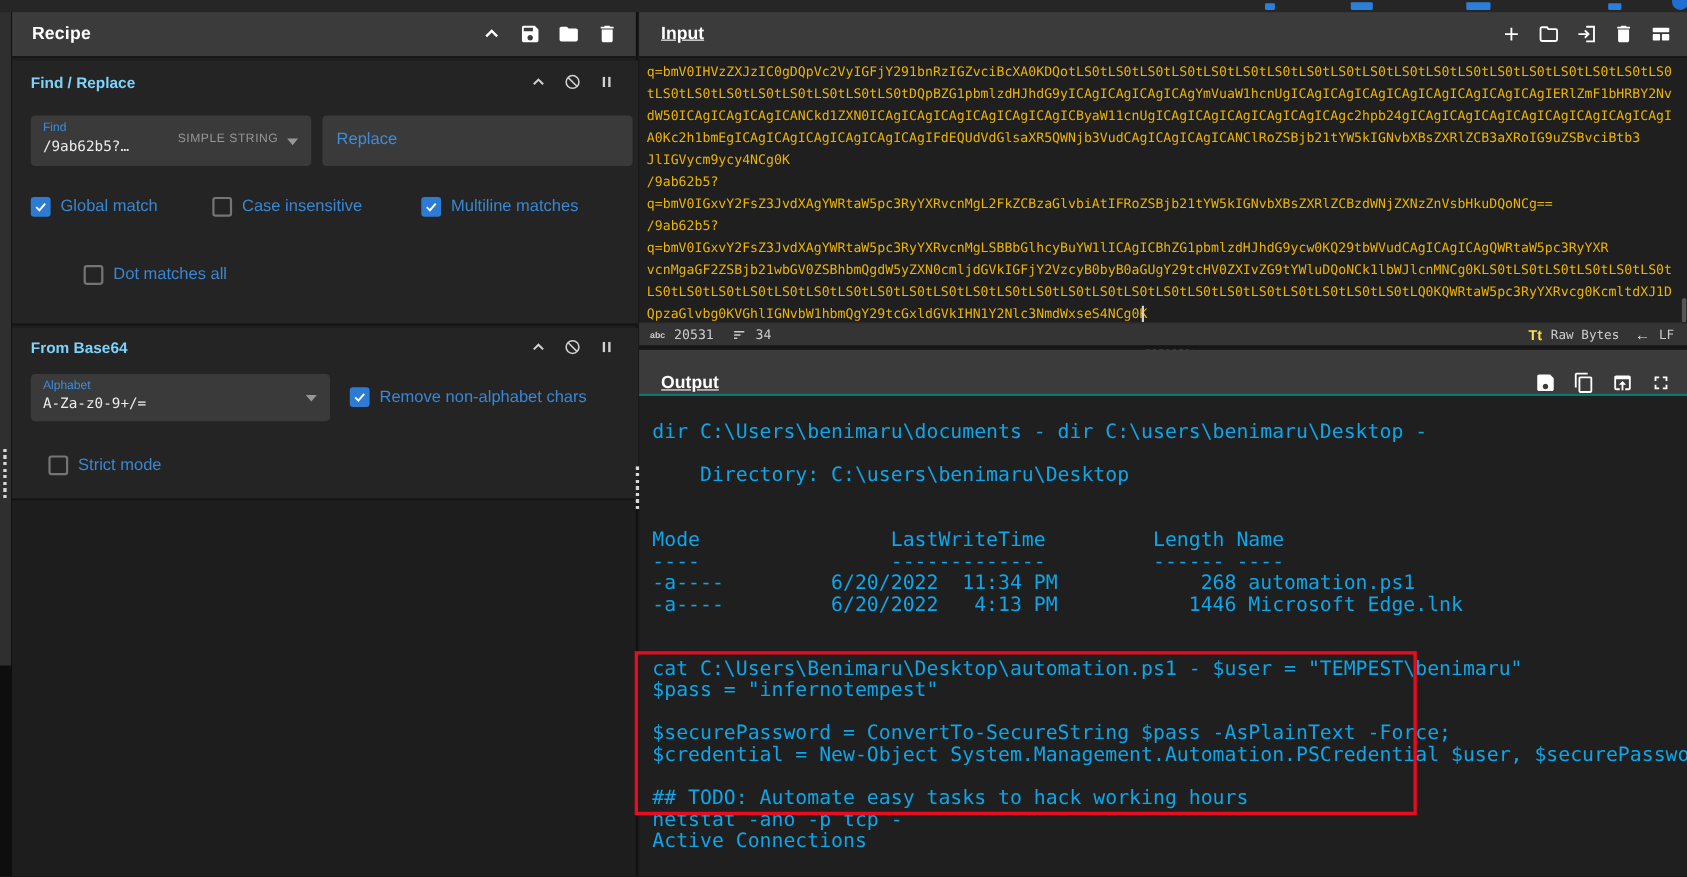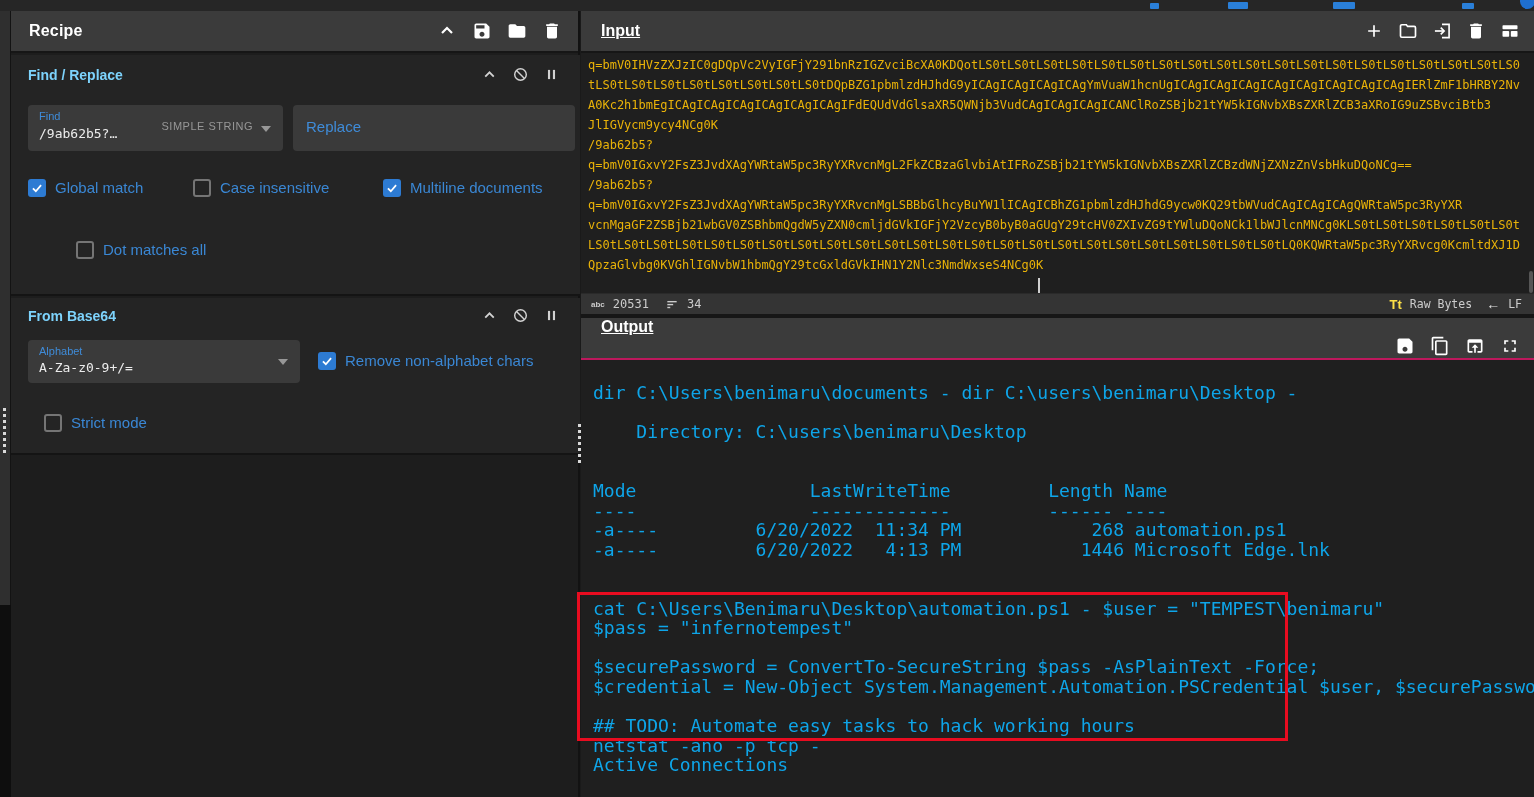--- a/index.html
+++ b/index.html
@@ -59,22 +59,22 @@
   .ftr-left{display:flex;align-items:center;gap:8px;margin-left:10px;}
   .ftr-right{display:flex;align-items:center;gap:8px;margin-left:auto;margin-right:12px;}
   .abc-icon{font-size:8px;font-weight:bold;letter-spacing:0;color:#cccccc;}
   .lines-icon{width:14px;height:14px;color:#cccccc;display:block;}
   .tt-icon{font-weight:bold;font-size:13px;color:#fde047;cursor:pointer;}
   .eol-arrow{font-weight:bold;font-size:14px;color:#e2e2e2;cursor:pointer;}
   .h-dots{position:absolute;left:461px;top:23px;width:42px;height:4px;
           background-image:repeating-linear-gradient(to right,#cfcfcf 0 3px,transparent 3px 6px);cursor:row-resize;}
 
   .io-seam{position:absolute;left:0;top:303px;width:953px;height:4px;background:#161616;}
-  .output-header{position:absolute;left:0;top:307px;width:953px;height:42px;background:#3b3b3b;border-bottom:2px solid #be185d;
-                 display:flex;align-items:flex-start;box-sizing:border-box;flex-direction:column;}
+  .output-header{position:absolute;left:0;top:307px;width:953px;height:42px;background:#3b3b3b;border-bottom:2px solid #0f766e;
+                 display:flex;align-items:flex-end;box-sizing:border-box;}
   .output-body{position:absolute;left:0;top:349px;width:953px;height:437px;background:#1f1f1f;overflow:hidden;}
   .output-pre{margin:0;padding:23px 8px 0 12px;font-family:"DejaVu Sans Mono",monospace;font-size:18px;line-height:19.6px;color:#0ea5e9;white-space:pre;}
 
   .red-box{left:577px;top:592px;width:711px;height:149px;border:3px solid #e80c20;box-sizing:border-box;z-index:6;pointer-events:none;}
 
   .ic{flex:0 0 auto;}
 </style>
 </head>
 <body>
 
@@ -155,21 +155,21 @@
       <div class="cb-row" style="left:182px;top:124px;">
         <span class="cb unchecked"></span>
         <span class="cb-label">Case insensitive</span>
       </div>
       <div class="cb-row" style="left:372px;top:124px;">
         <span class="cb checked">
             <svg viewBox="0 0 24 24">
               <path d="M5 12.5 10 17.5 19 7" stroke="#fff" stroke-width="3" fill="none"></path>
             </svg>
           </span>
-        <span class="cb-label">Multiline documents</span>
+        <span class="cb-label">Multiline matches</span>
       </div>
       <div class="cb-row" style="left:17px;top:186px;padding-left:48px;">
         <span class="cb unchecked"></span>
         <span class="cb-label">Dot matches all</span>
       </div>
     </div>
 
     <div class="op-block" style="top:287px;height:157px;">
       <span class="op-title" style="top:10px;">From Base64</span>
       <span class="op-icons" style="top:9px;">
@@ -240,20 +240,21 @@
               <rect x="3" y="12" width="8" height="7" rx="1"></rect>
               <rect x="13" y="12" width="8" height="7" rx="1"></rect>
             </g>
           </svg>
       </span>
     </div>
 
     <div class="input-body mono">
       <div class="input-line">q=bmV0IHVzZXJzIC0gDQpVc2VyIGFjY291bnRzIGZvciBcXA0KDQotLS0tLS0tLS0tLS0tLS0tLS0tLS0tLS0tLS0tLS0tLS0tLS0tLS0tLS0tLS0tLS0tLS0tLS0tLS0</div>
       <div class="input-line">tLS0tLS0tLS0tLS0tLS0tLS0tLS0tLS0tDQpBZG1pbmlzdHJhdG9yICAgICAgICAgICAgYmVuaW1hcnUgICAgICAgICAgICAgICAgICAgICAgICAgIERlZmF1bHRBY2Nv</div>
+      <div class="input-line">dW50ICAgICAgICAgICANCkd1ZXN0ICAgICAgICAgICAgICAgICAgICByaW11cnUgICAgICAgICAgICAgICAgICAgc2hpb24gICAgICAgICAgICAgICAgICAgICAgICAgI</div>
       <div class="input-line">A0Kc2h1bmEgICAgICAgICAgICAgICAgICAgIFdEQUdVdGlsaXR5QWNjb3VudCAgICAgICAgICANClRoZSBjb21tYW5kIGNvbXBsZXRlZCB3aXRoIG9uZSBvciBtb3</div>
       <div class="input-line">JlIGVycm9ycy4NCg0K</div>
       <div class="input-line">/9ab62b5?</div>
       <div class="input-line">q=bmV0IGxvY2FsZ3JvdXAgYWRtaW5pc3RyYXRvcnMgL2FkZCBzaGlvbiAtIFRoZSBjb21tYW5kIGNvbXBsZXRlZCBzdWNjZXNzZnVsbHkuDQoNCg==</div>
       <div class="input-line">/9ab62b5?</div>
       <div class="input-line">q=bmV0IGxvY2FsZ3JvdXAgYWRtaW5pc3RyYXRvcnMgLSBBbGlhcyBuYW1lICAgICBhZG1pbmlzdHJhdG9ycw0KQ29tbWVudCAgICAgICAgQWRtaW5pc3RyYXR</div>
       <div class="input-line">vcnMgaGF2ZSBjb21wbGV0ZSBhbmQgdW5yZXN0cmljdGVkIGFjY2VzcyB0byB0aGUgY29tcHV0ZXIvZG9tYWluDQoNCk1lbWJlcnMNCg0KLS0tLS0tLS0tLS0tLS0tLS0t</div>
       <div class="input-line">LS0tLS0tLS0tLS0tLS0tLS0tLS0tLS0tLS0tLS0tLS0tLS0tLS0tLS0tLS0tLS0tLS0tLS0tLS0tLS0tLS0tLS0tLS0tLS0tLQ0KQWRtaW5pc3RyYXRvcg0KcmltdXJ1D</div>
       <div class="input-line">QpzaGlvbg0KVGhlIGNvbW1hbmQgY29tcGxldGVkIHN1Y2Nlc3NmdWxseS4NCg0K</div>
       <div class="cursor-bar" style="left:457px;top:223px;"></div>

